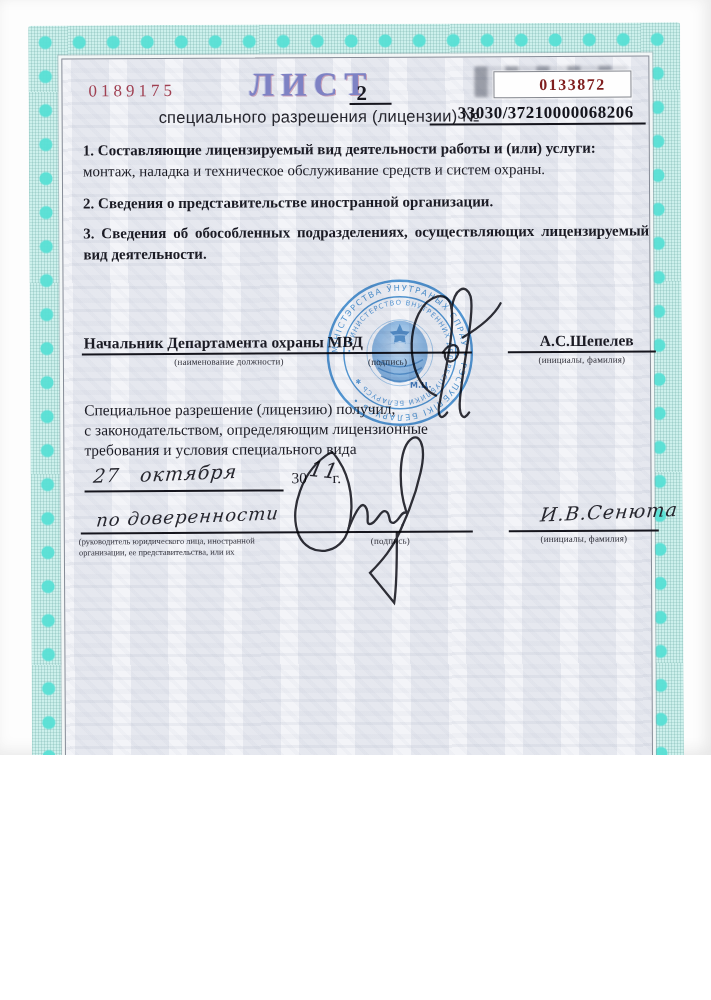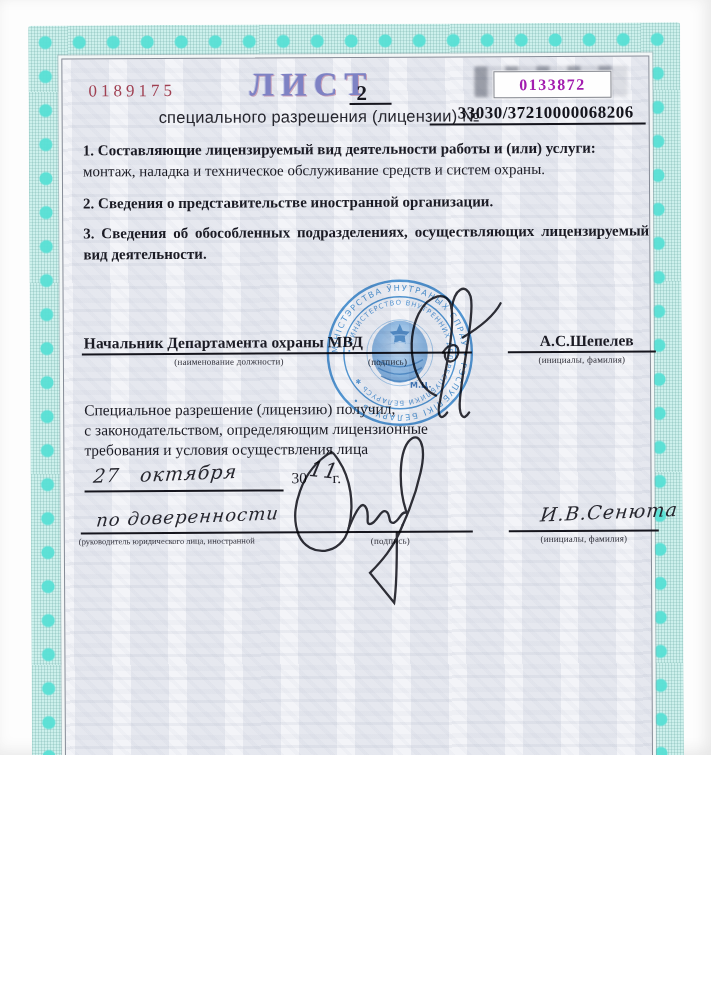--- a/index.html
+++ b/index.html
@@ -39,22 +39,22 @@
   .hand{font-family:"DejaVu Serif",serif;font-style:italic;color:#26262e;
         transform:skewX(-8deg) rotate(-2deg);letter-spacing:1px;}
 
   .serial-left{font-size:17px;letter-spacing:4px;color:#a04052;}
   .sheet-word{font-size:33px;font-weight:bold;letter-spacing:7px;color:#7e82c4;
               text-shadow:1px 1px 0 rgba(173,94,130,.5), -1px 0 0 rgba(110,120,200,.35);}
   .sheet-num{font-size:21px;font-weight:bold;color:#191922;}
   .redact{background:repeating-linear-gradient(90deg, rgba(45,50,66,.55) 0 13px, rgba(158,160,170,.35) 13px 31px);
           filter:blur(1.6px);opacity:.75;border-radius:2px;}
   .ticket{background:#fefefe;border:1px solid #82858d;display:flex;align-items:center;justify-content:center;
-          font-size:16px;font-weight:bold;letter-spacing:1.5px;color:#a21caf;
-          box-shadow:0 0 0 1px rgba(255,255,255,.6);}
+          font-size:16px;font-weight:bold;letter-spacing:1.5px;color:#7f1d1d;
+          box-shadow:0 0 0 1px rgba(255,255,255,.6);padding-left:20px;}
   .subtitle{font-size:16.5px;color:#26262e;letter-spacing:.2px;}
   .license-num{font-size:17px;font-weight:bold;letter-spacing:.5px;color:#14141c;}
   .para{font-size:15px;line-height:20.5px;color:#1b1b24;width:566px;}
   .just{text-align:justify;}
   .pos-name{font-size:15.5px;font-weight:bold;}
   .ack{font-size:15.5px;line-height:19.5px;}
   .fineprint{font-size:8.5px;line-height:10.5px;color:#33333d;}
   .stamp-svg,.ink-svg{position:absolute;pointer-events:none;mix-blend-mode:multiply;}
 </style>
 </head>
@@ -89,32 +89,33 @@
     <div class="rule" style="left:82px;top:352px;width:390px;"></div>
     <div class="abs small-label serif" style="left:84px;top:356px;width:290px;text-align:center;">(наименование должности)</div>
     <div class="abs small-label serif" style="left:368px;top:357px;">(подпись)</div>
 
     <div class="rule" style="left:508px;top:352px;width:148px;"></div>
     <div class="abs pos-name serif" style="left:540px;top:333px;">А.С.Шепелев</div>
     <div class="abs small-label serif" style="left:508px;top:356px;width:148px;text-align:center;">(инициалы, фамилия)</div>
 
     <div class="abs ack serif" style="left:84px;top:399px;">Специальное разрешение (лицензию) получил,</div>
     <div class="abs ack serif" style="left:84px;top:419px;">с законодательством, определяющим лицензионные</div>
-    <div class="abs ack serif" style="left:84px;top:439px;">требования и условия осуществления лица</div>
+    <div class="abs ack serif" style="left:84px;top:439px;">требования и условия специального вида</div>
 
     <div class="abs hand" style="left:93px;top:463px;font-size:19px;">27</div>
     <div class="abs hand" style="left:140px;top:461px;font-size:19px;">октября</div>
     <div class="rule" style="left:84px;top:489px;width:199px;"></div>
     <div class="abs ack serif" style="left:291px;top:468px;">30</div>
     <div class="abs hand" style="left:309px;top:458px;font-size:21px;transform:skewX(-6deg) rotate(6deg);">11</div>
     <div class="abs ack serif" style="left:332px;top:468px;">г.</div>
 
     <div class="abs hand" style="left:96px;top:505px;font-size:18px;">по доверенности</div>
     <div class="rule" style="left:80px;top:531px;width:392px;"></div>
     <div class="abs fineprint serif" style="left:78px;top:535px;width:242px;">(руководитель юридического лица, иностранной</div>
+    <div class="abs fineprint serif" style="left:78px;top:546px;width:242px;">организации, ее представительства, или их</div>
     <div class="abs small-label serif" style="left:370px;top:536px;">(подпись)</div>
 
     <div class="rule" style="left:508px;top:531px;width:150px;"></div>
     <div class="abs hand" style="left:540px;top:502px;font-size:19px;">И.В.Сенюта</div>
     <div class="abs small-label serif" style="left:508px;top:535px;width:150px;text-align:center;">(инициалы, фамилия)</div>
 
     <svg class="stamp-svg" style="left:315px;top:268px;" width="170" height="170" viewBox="0 0 170 170">
       <defs>
         <path id="stampOuterPath" d="M 23 85 A 62 62 0 1 1 147 85 A 62 62 0 1 1 23 85"></path>
         <path id="stampInnerPath" d="M 37 85 A 48 48 0 1 1 133 85 A 48 48 0 1 1 37 85"></path>

